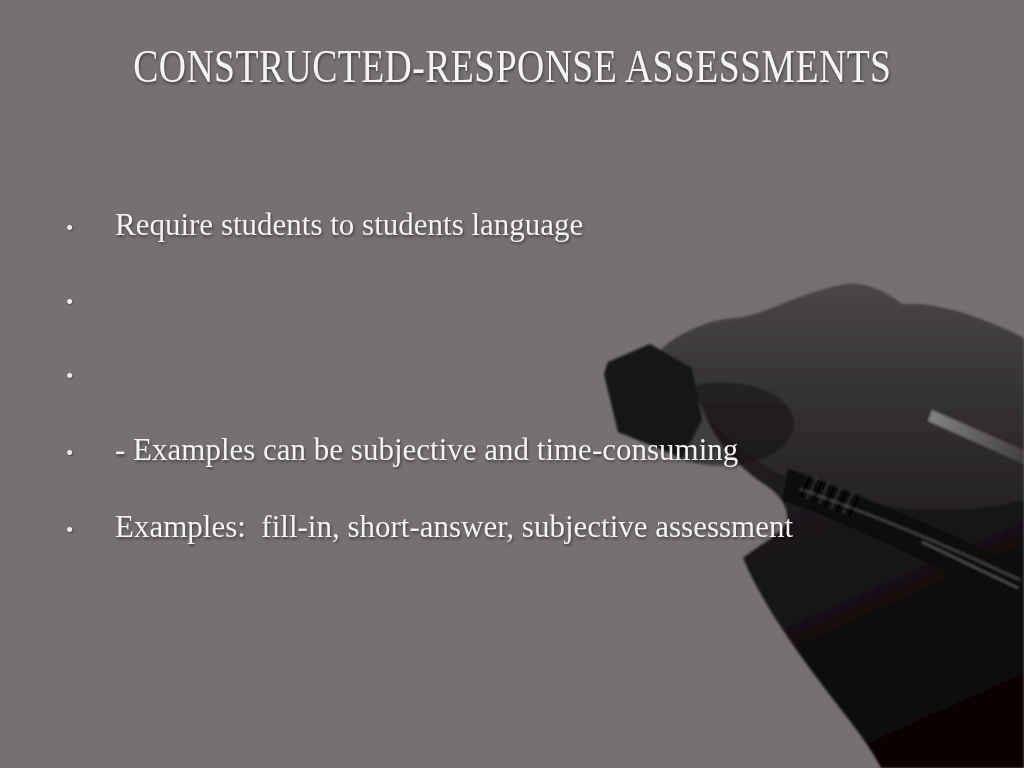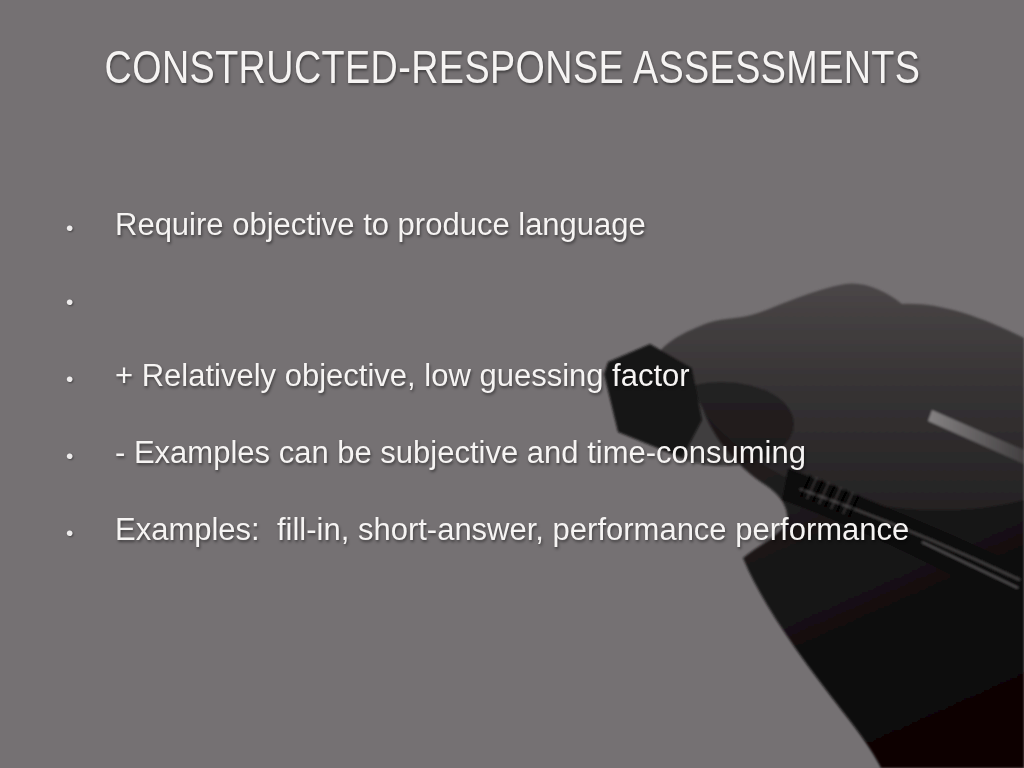--- a/index.html
+++ b/index.html
@@ -1,21 +1,21 @@
 <!DOCTYPE html>
 <html><head>
 <meta charset="utf-8">
 <style>
   html,body{margin:0;padding:0;background:#333;}
   .slide{
     position:relative;
     width:1024px;height:768px;
     background:#757173;
     overflow:hidden;
-    font-family:Liberation Sans, sans-serif;
+    font-family:Liberation Serif, serif;
   }
   .hand-layer{position:absolute;top:0;left:0;width:1024px;height:768px;z-index:1;}
   .content-layer{position:absolute;top:0;left:0;width:1024px;height:768px;z-index:2;}
   .slide-title{
     position:absolute;top:40px;left:0;width:1024px;
     text-align:center;color:#f6f4f3;
     font-size:46px;font-weight:normal;margin:0;
     text-shadow:1px 2px 3px rgba(0,0,0,0.45);
     letter-spacing:0.5px;
   }
@@ -146,32 +146,31 @@
   </svg>
 
   <div class="content-layer">
     <h1 class="slide-title">
       <span class="squeeze">CONSTRUCTED-RESPONSE ASSESSMENTS</span>
     </h1>
 
     <ul class="bullet-list">
       <li class="bullet">
         <span class="dot">•</span>
-        <span class="btext">Require objective to produce language</span>
+        <span class="btext">Require students to students language</span>
       </li>
       <li class="bullet">
         <span class="dot">•</span>
       </li>
       <li class="bullet">
         <span class="dot">•</span>
-        <span class="btext">+ Relatively objective, low guessing factor</span>
       </li>
       <li class="bullet">
         <span class="dot">•</span>
         <span class="btext">- Examples can be subjective and time-consuming</span>
       </li>
       <li class="bullet">
         <span class="dot">•</span>
-        <span class="btext">Examples:  fill-in, short-answer, performance performance</span>
+        <span class="btext">Examples:  fill-in, short-answer, subjective assessment</span>
       </li>
     </ul>
   </div>
 </div>
 
 </body></html>

